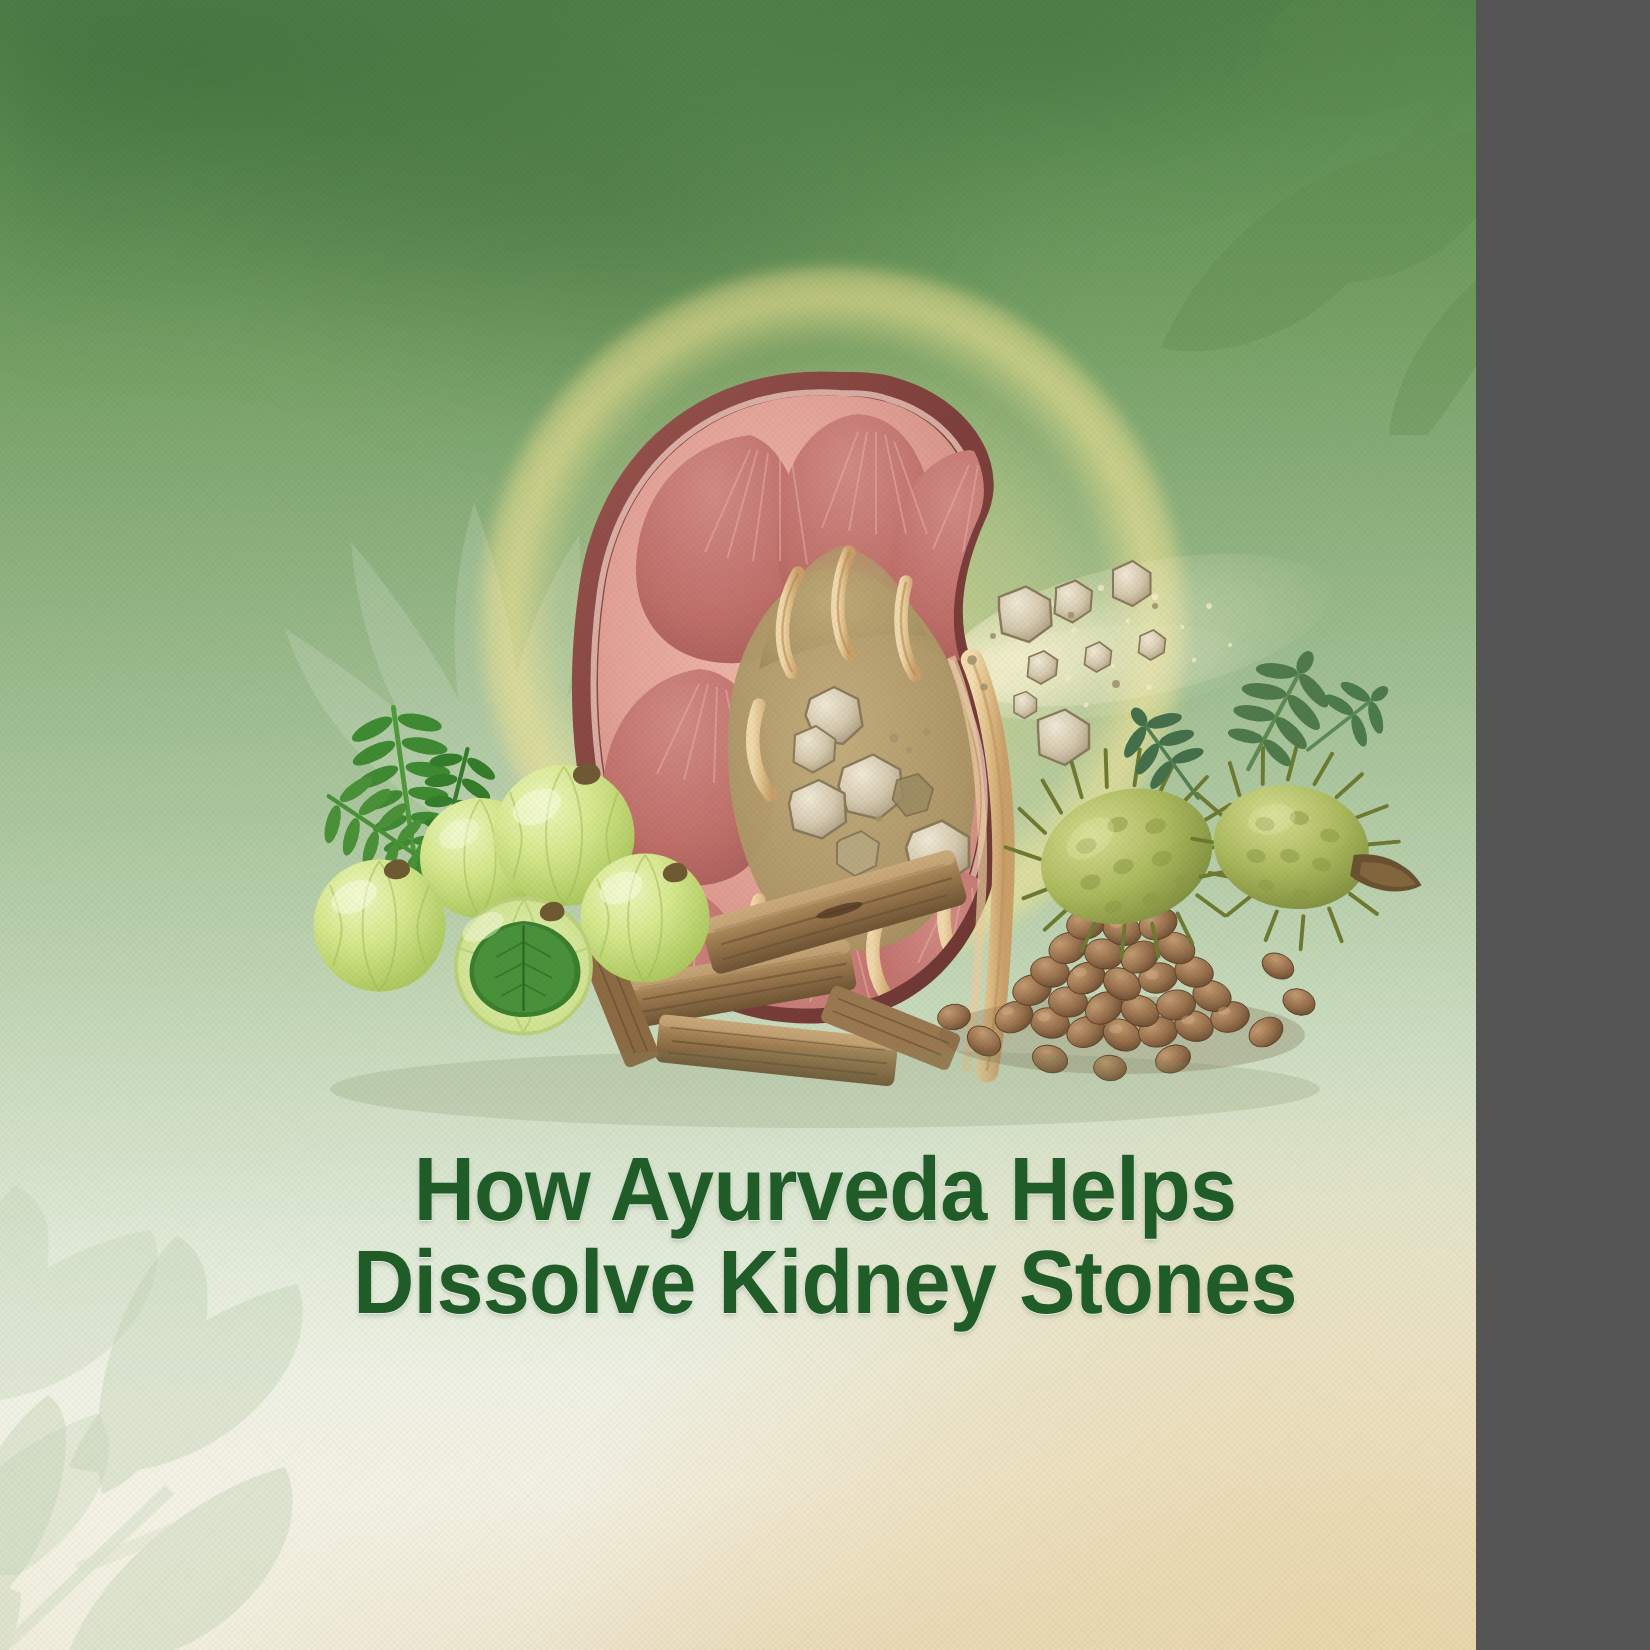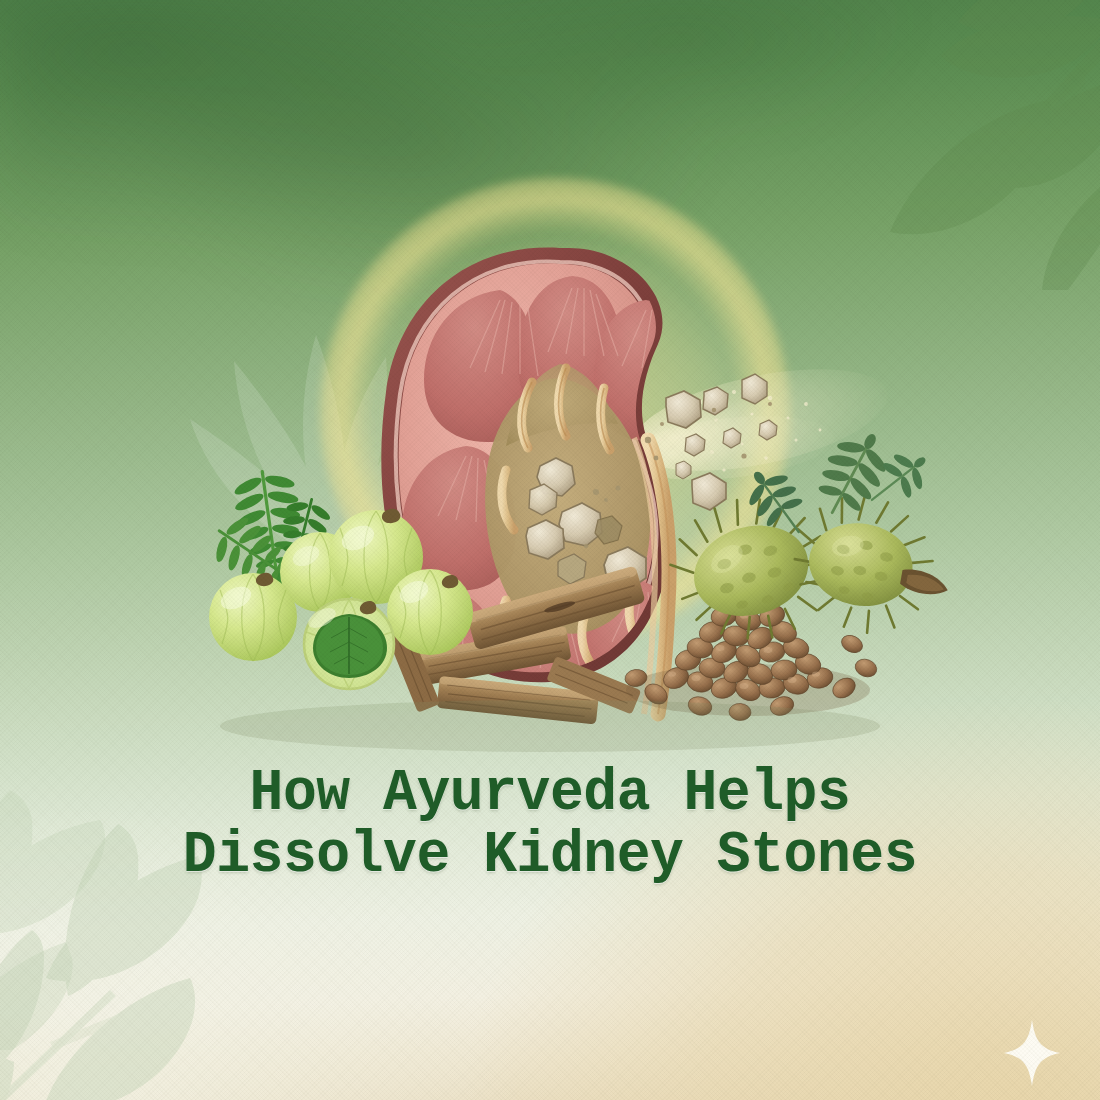--- a/index.html
+++ b/index.html
@@ -1,18 +1,18 @@
 <!DOCTYPE html>
 <html><head>
 <meta charset="utf-8">
 <style>
   html,body{margin:0;padding:0;background:#555;}
   .stage{
-    position:relative;width:1100px;height:1100px;overflow:hidden;
-    font-family:Liberation Mono, monospace;
+    position:relative;width:984px;height:1100px;overflow:hidden;
+    font-family:Liberation Sans, sans-serif;
     background:#8fae72;
   }
 
   
   .bg-base{
     position:absolute;inset:0;
     background:
       linear-gradient(178deg,
         #4e8049 0%,
         #5a8c51 8%,

